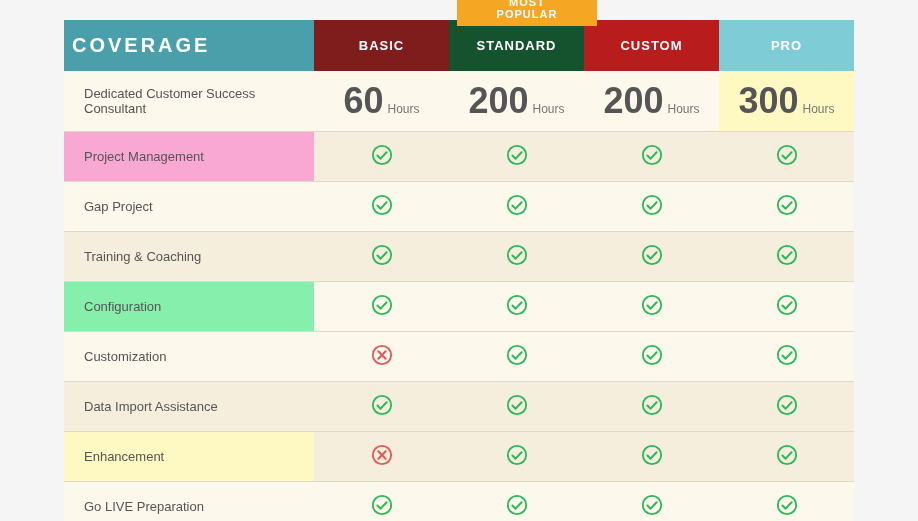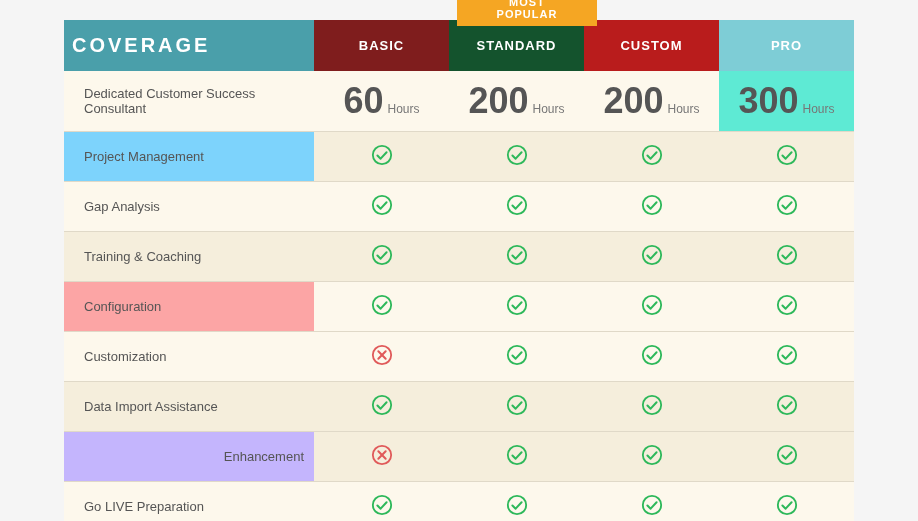--- a/index.html
+++ b/index.html
@@ -161,48 +161,48 @@
             <span class="hours-num">200</span>
             <span class="hours-label">Hours</span>
           </div>
         </td>
         <td style="background: rgb(253, 248, 236); margin-top: 44px;">
           <div class="hours-cell">
             <span class="hours-num">200</span>
             <span class="hours-label">Hours</span>
           </div>
         </td>
-        <td style="background: #5eead4;">
+        <td style="background: #fef9c3;">
           <div class="hours-cell">
             <span class="hours-num">300</span>
             <span class="hours-label">Hours</span>
           </div>
         </td>
       </tr>
     <tr>
-          <td style="background: #7dd3fc;">Project Management</td>
-          <td style="background: rgb(245, 238, 220);"><svg class="check-icon" viewBox="0 0 24 24" fill="none" xmlns="http://www.w3.org/2000/svg">
-      <circle cx="12" cy="12" r="10" stroke="#2db85a" stroke-width="2" fill="none"></circle>
-      <polyline points="7,12.5 10.5,16 17,9" stroke="#2db85a" stroke-width="2.2" stroke-linecap="round" stroke-linejoin="round" fill="none"></polyline>
-    </svg></td>
-          <td style="background: rgb(245, 238, 220);"><svg class="check-icon" viewBox="0 0 24 24" fill="none" xmlns="http://www.w3.org/2000/svg">
-      <circle cx="12" cy="12" r="10" stroke="#2db85a" stroke-width="2" fill="none"></circle>
-      <polyline points="7,12.5 10.5,16 17,9" stroke="#2db85a" stroke-width="2.2" stroke-linecap="round" stroke-linejoin="round" fill="none"></polyline>
-    </svg></td>
-          <td style="background: rgb(245, 238, 220);"><svg class="check-icon" viewBox="0 0 24 24" fill="none" xmlns="http://www.w3.org/2000/svg">
-      <circle cx="12" cy="12" r="10" stroke="#2db85a" stroke-width="2" fill="none"></circle>
-      <polyline points="7,12.5 10.5,16 17,9" stroke="#2db85a" stroke-width="2.2" stroke-linecap="round" stroke-linejoin="round" fill="none"></polyline>
-    </svg></td>
-          <td style="background: rgb(245, 238, 220);"><svg class="check-icon" viewBox="0 0 24 24" fill="none" xmlns="http://www.w3.org/2000/svg">
-      <circle cx="12" cy="12" r="10" stroke="#2db85a" stroke-width="2" fill="none"></circle>
-      <polyline points="7,12.5 10.5,16 17,9" stroke="#2db85a" stroke-width="2.2" stroke-linecap="round" stroke-linejoin="round" fill="none"></polyline>
-    </svg></td>
-        </tr>
-        <tr>
-          <td style="background: rgb(253, 248, 236);">Gap Analysis</td>
+          <td style="background: #f9a8d4;">Project Management</td>
+          <td style="background: rgb(245, 238, 220);"><svg class="check-icon" viewBox="0 0 24 24" fill="none" xmlns="http://www.w3.org/2000/svg">
+      <circle cx="12" cy="12" r="10" stroke="#2db85a" stroke-width="2" fill="none"></circle>
+      <polyline points="7,12.5 10.5,16 17,9" stroke="#2db85a" stroke-width="2.2" stroke-linecap="round" stroke-linejoin="round" fill="none"></polyline>
+    </svg></td>
+          <td style="background: rgb(245, 238, 220);"><svg class="check-icon" viewBox="0 0 24 24" fill="none" xmlns="http://www.w3.org/2000/svg">
+      <circle cx="12" cy="12" r="10" stroke="#2db85a" stroke-width="2" fill="none"></circle>
+      <polyline points="7,12.5 10.5,16 17,9" stroke="#2db85a" stroke-width="2.2" stroke-linecap="round" stroke-linejoin="round" fill="none"></polyline>
+    </svg></td>
+          <td style="background: rgb(245, 238, 220);"><svg class="check-icon" viewBox="0 0 24 24" fill="none" xmlns="http://www.w3.org/2000/svg">
+      <circle cx="12" cy="12" r="10" stroke="#2db85a" stroke-width="2" fill="none"></circle>
+      <polyline points="7,12.5 10.5,16 17,9" stroke="#2db85a" stroke-width="2.2" stroke-linecap="round" stroke-linejoin="round" fill="none"></polyline>
+    </svg></td>
+          <td style="background: rgb(245, 238, 220);"><svg class="check-icon" viewBox="0 0 24 24" fill="none" xmlns="http://www.w3.org/2000/svg">
+      <circle cx="12" cy="12" r="10" stroke="#2db85a" stroke-width="2" fill="none"></circle>
+      <polyline points="7,12.5 10.5,16 17,9" stroke="#2db85a" stroke-width="2.2" stroke-linecap="round" stroke-linejoin="round" fill="none"></polyline>
+    </svg></td>
+        </tr>
+        <tr>
+          <td style="background: rgb(253, 248, 236);">Gap Project</td>
           <td style="background: rgb(253, 248, 236);"><svg class="check-icon" viewBox="0 0 24 24" fill="none" xmlns="http://www.w3.org/2000/svg">
       <circle cx="12" cy="12" r="10" stroke="#2db85a" stroke-width="2" fill="none"></circle>
       <polyline points="7,12.5 10.5,16 17,9" stroke="#2db85a" stroke-width="2.2" stroke-linecap="round" stroke-linejoin="round" fill="none"></polyline>
     </svg></td>
           <td style="background: rgb(253, 248, 236);"><svg class="check-icon" viewBox="0 0 24 24" fill="none" xmlns="http://www.w3.org/2000/svg">
       <circle cx="12" cy="12" r="10" stroke="#2db85a" stroke-width="2" fill="none"></circle>
       <polyline points="7,12.5 10.5,16 17,9" stroke="#2db85a" stroke-width="2.2" stroke-linecap="round" stroke-linejoin="round" fill="none"></polyline>
     </svg></td>
           <td style="background: rgb(253, 248, 236);"><svg class="check-icon" viewBox="0 0 24 24" fill="none" xmlns="http://www.w3.org/2000/svg">
       <circle cx="12" cy="12" r="10" stroke="#2db85a" stroke-width="2" fill="none"></circle>
@@ -226,21 +226,21 @@
           <td style="background: rgb(245, 238, 220);"><svg class="check-icon" viewBox="0 0 24 24" fill="none" xmlns="http://www.w3.org/2000/svg">
       <circle cx="12" cy="12" r="10" stroke="#2db85a" stroke-width="2" fill="none"></circle>
       <polyline points="7,12.5 10.5,16 17,9" stroke="#2db85a" stroke-width="2.2" stroke-linecap="round" stroke-linejoin="round" fill="none"></polyline>
     </svg></td>
           <td style="background: rgb(245, 238, 220);"><svg class="check-icon" viewBox="0 0 24 24" fill="none" xmlns="http://www.w3.org/2000/svg">
       <circle cx="12" cy="12" r="10" stroke="#2db85a" stroke-width="2" fill="none"></circle>
       <polyline points="7,12.5 10.5,16 17,9" stroke="#2db85a" stroke-width="2.2" stroke-linecap="round" stroke-linejoin="round" fill="none"></polyline>
     </svg></td>
         </tr>
         <tr>
-          <td style="background: #fca5a5; margin-top: 21px;">Configuration</td>
+          <td style="background: #86efac; margin-top: 21px;">Configuration</td>
           <td style="background: rgb(253, 248, 236);"><svg class="check-icon" viewBox="0 0 24 24" fill="none" xmlns="http://www.w3.org/2000/svg">
       <circle cx="12" cy="12" r="10" stroke="#2db85a" stroke-width="2" fill="none"></circle>
       <polyline points="7,12.5 10.5,16 17,9" stroke="#2db85a" stroke-width="2.2" stroke-linecap="round" stroke-linejoin="round" fill="none"></polyline>
     </svg></td>
           <td style="background: rgb(253, 248, 236);"><svg class="check-icon" viewBox="0 0 24 24" fill="none" xmlns="http://www.w3.org/2000/svg">
       <circle cx="12" cy="12" r="10" stroke="#2db85a" stroke-width="2" fill="none"></circle>
       <polyline points="7,12.5 10.5,16 17,9" stroke="#2db85a" stroke-width="2.2" stroke-linecap="round" stroke-linejoin="round" fill="none"></polyline>
     </svg></td>
           <td style="background: rgb(253, 248, 236);"><svg class="check-icon" viewBox="0 0 24 24" fill="none" xmlns="http://www.w3.org/2000/svg">
       <circle cx="12" cy="12" r="10" stroke="#2db85a" stroke-width="2" fill="none"></circle>
@@ -284,21 +284,21 @@
           <td style="background: rgb(245, 238, 220);"><svg class="check-icon" viewBox="0 0 24 24" fill="none" xmlns="http://www.w3.org/2000/svg">
       <circle cx="12" cy="12" r="10" stroke="#2db85a" stroke-width="2" fill="none"></circle>
       <polyline points="7,12.5 10.5,16 17,9" stroke="#2db85a" stroke-width="2.2" stroke-linecap="round" stroke-linejoin="round" fill="none"></polyline>
     </svg></td>
           <td style="background: rgb(245, 238, 220);"><svg class="check-icon" viewBox="0 0 24 24" fill="none" xmlns="http://www.w3.org/2000/svg">
       <circle cx="12" cy="12" r="10" stroke="#2db85a" stroke-width="2" fill="none"></circle>
       <polyline points="7,12.5 10.5,16 17,9" stroke="#2db85a" stroke-width="2.2" stroke-linecap="round" stroke-linejoin="round" fill="none"></polyline>
     </svg></td>
         </tr>
         <tr>
-          <td style="background: #c4b5fd; text-align: right;">Enhancement</td>
+          <td style="background: #fef9c3;">Enhancement</td>
           <td style="background: rgb(245, 238, 220);"><svg class="cross-icon" viewBox="0 0 24 24" fill="none" xmlns="http://www.w3.org/2000/svg">
       <circle cx="12" cy="12" r="10" stroke="#e05a5a" stroke-width="2" fill="none"></circle>
       <line x1="8" y1="8" x2="16" y2="16" stroke="#e05a5a" stroke-width="2.2" stroke-linecap="round"></line>
       <line x1="16" y1="8" x2="8" y2="16" stroke="#e05a5a" stroke-width="2.2" stroke-linecap="round"></line>
     </svg></td>
           <td style="background: rgb(245, 238, 220);"><svg class="check-icon" viewBox="0 0 24 24" fill="none" xmlns="http://www.w3.org/2000/svg">
       <circle cx="12" cy="12" r="10" stroke="#2db85a" stroke-width="2" fill="none"></circle>
       <polyline points="7,12.5 10.5,16 17,9" stroke="#2db85a" stroke-width="2.2" stroke-linecap="round" stroke-linejoin="round" fill="none"></polyline>
     </svg></td>
           <td style="background: rgb(245, 238, 220);"><svg class="check-icon" viewBox="0 0 24 24" fill="none" xmlns="http://www.w3.org/2000/svg">

